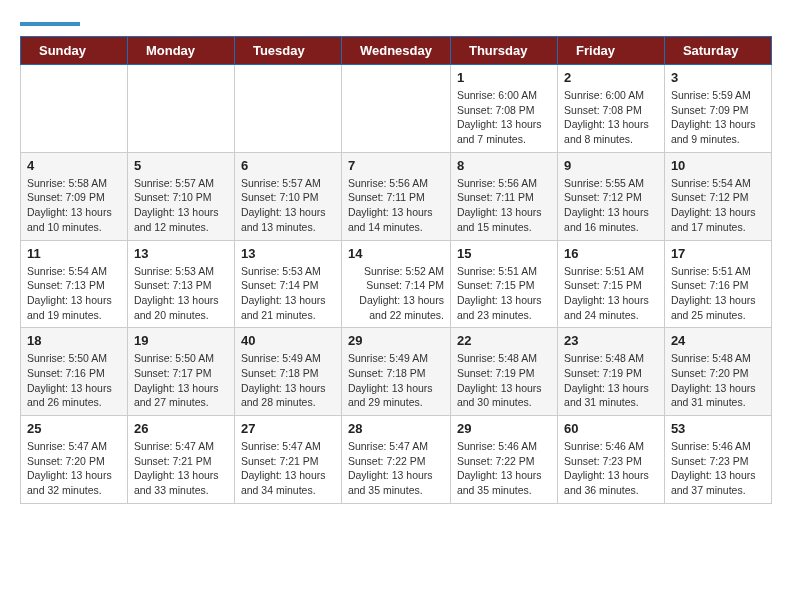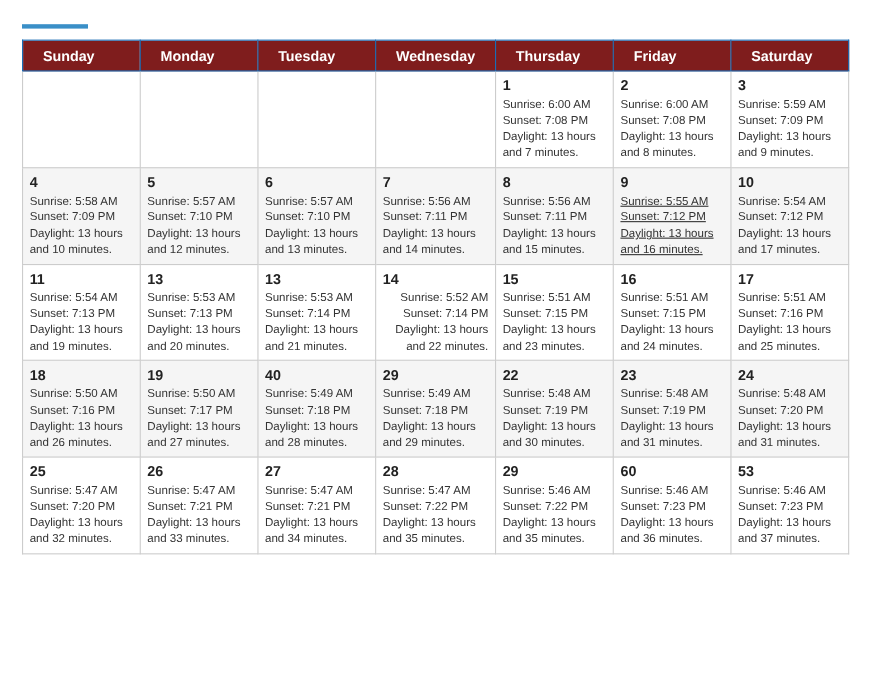--- a/index.html
+++ b/index.html
@@ -177,21 +177,21 @@
         </td>
         <td>
           <span class="day-num">8</span>
           <div class="day-info" style="white-space: pre-line;">Sunrise: 5:56 AM
 Sunset: 7:11 PM
 Daylight: 13 hours
 and 15 minutes.</div>
         </td>
         <td>
           <span class="day-num">9</span>
-          <div class="day-info" style="white-space: pre-line; text-decoration: underline;">Sunrise: 5:55 AM
+          <div class="day-info" style="white-space: pre-line;">Sunrise: 5:55 AM
 Sunset: 7:12 PM
 Daylight: 13 hours
 and 16 minutes.</div>
         </td>
         <td>
           <span class="day-num">10</span>
           <div class="day-info" style="white-space: pre-line;">Sunrise: 5:54 AM
 Sunset: 7:12 PM
 Daylight: 13 hours
 and 17 minutes.</div>

